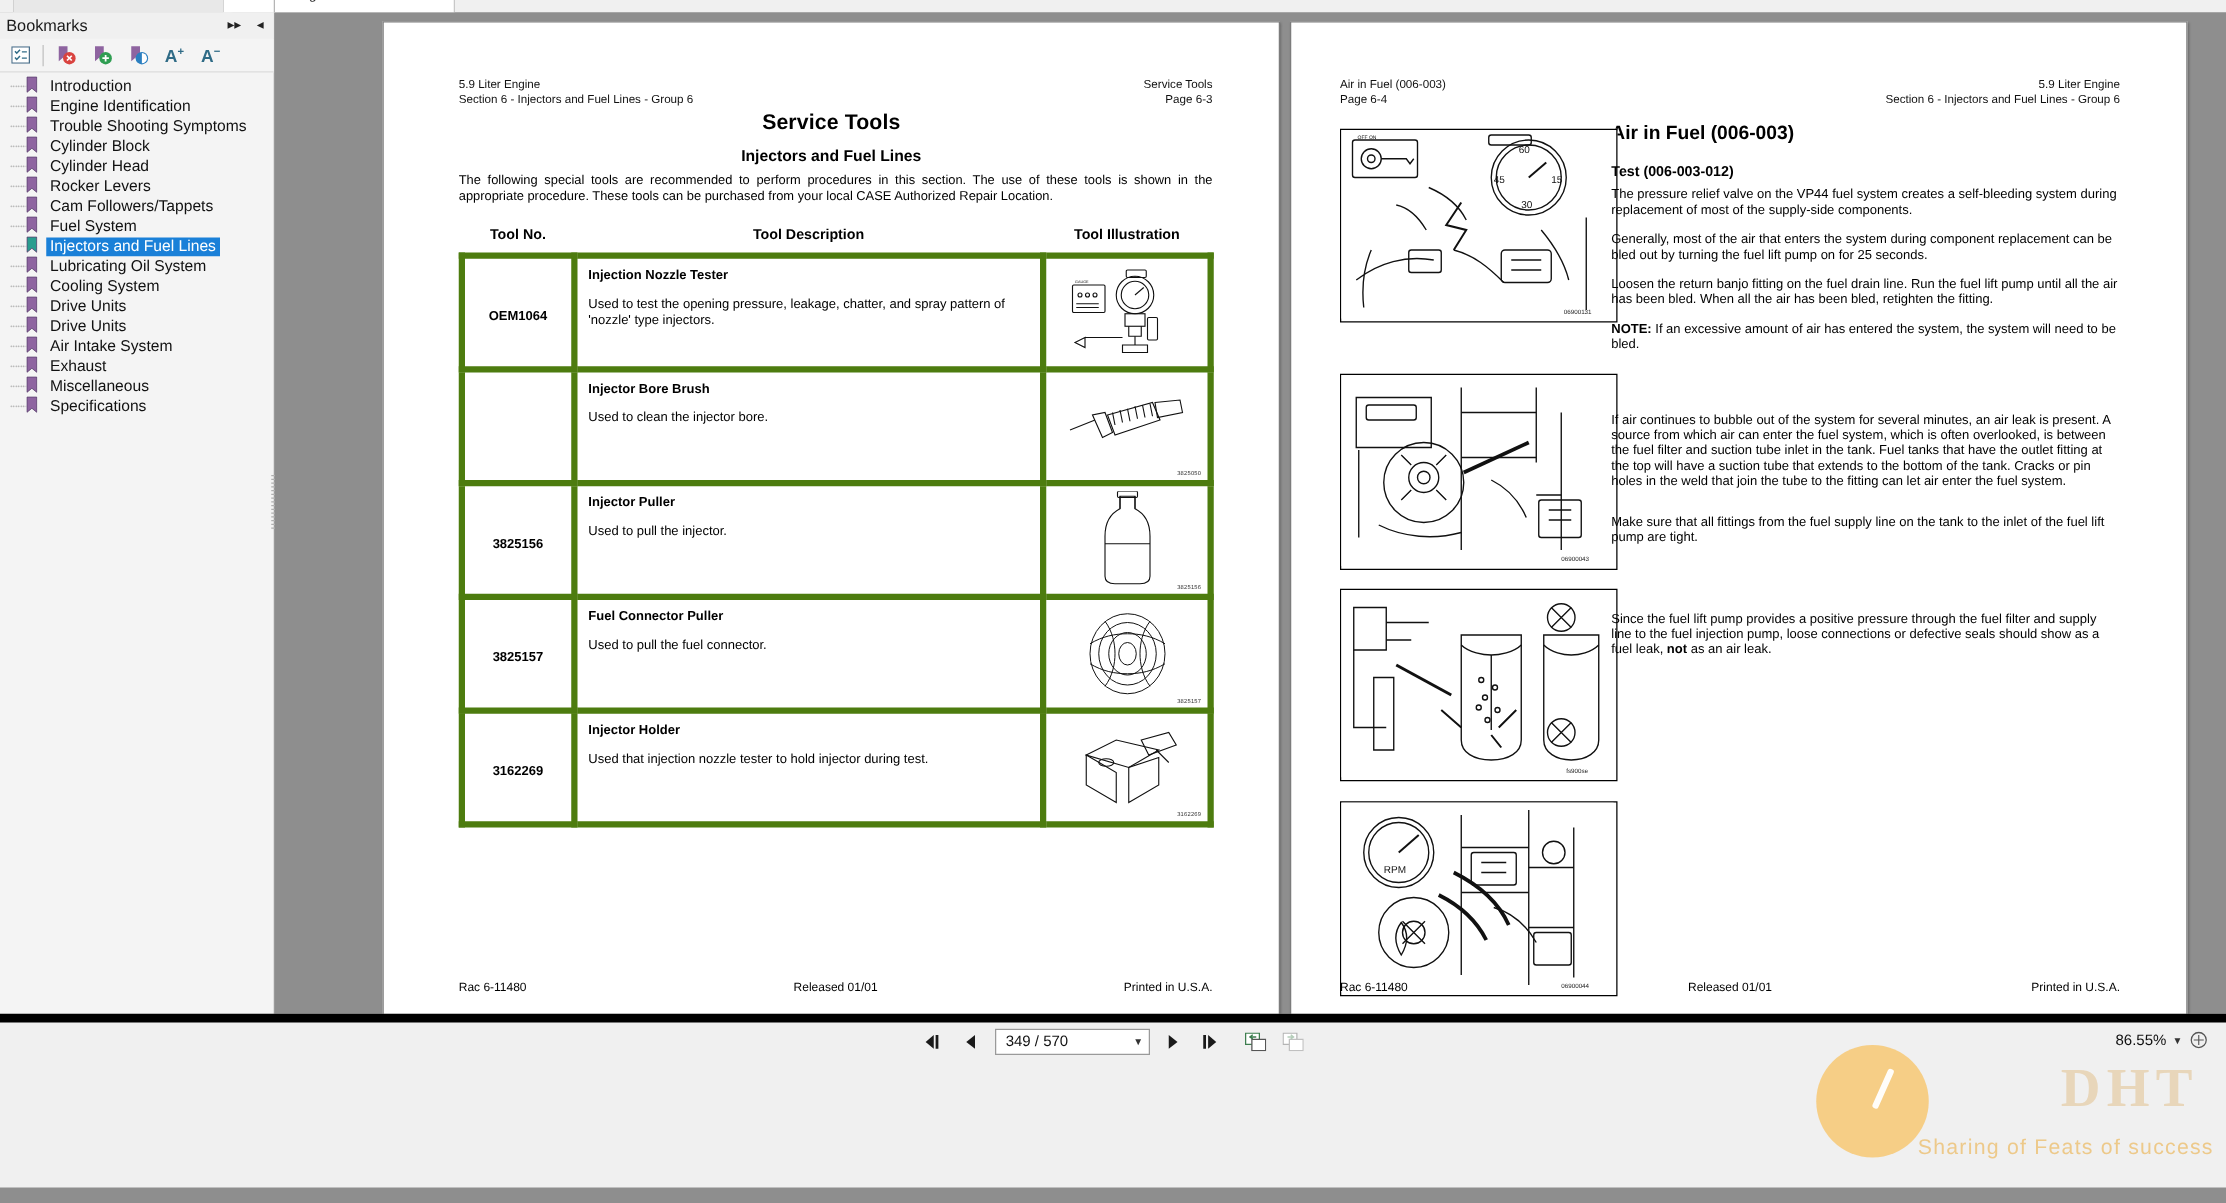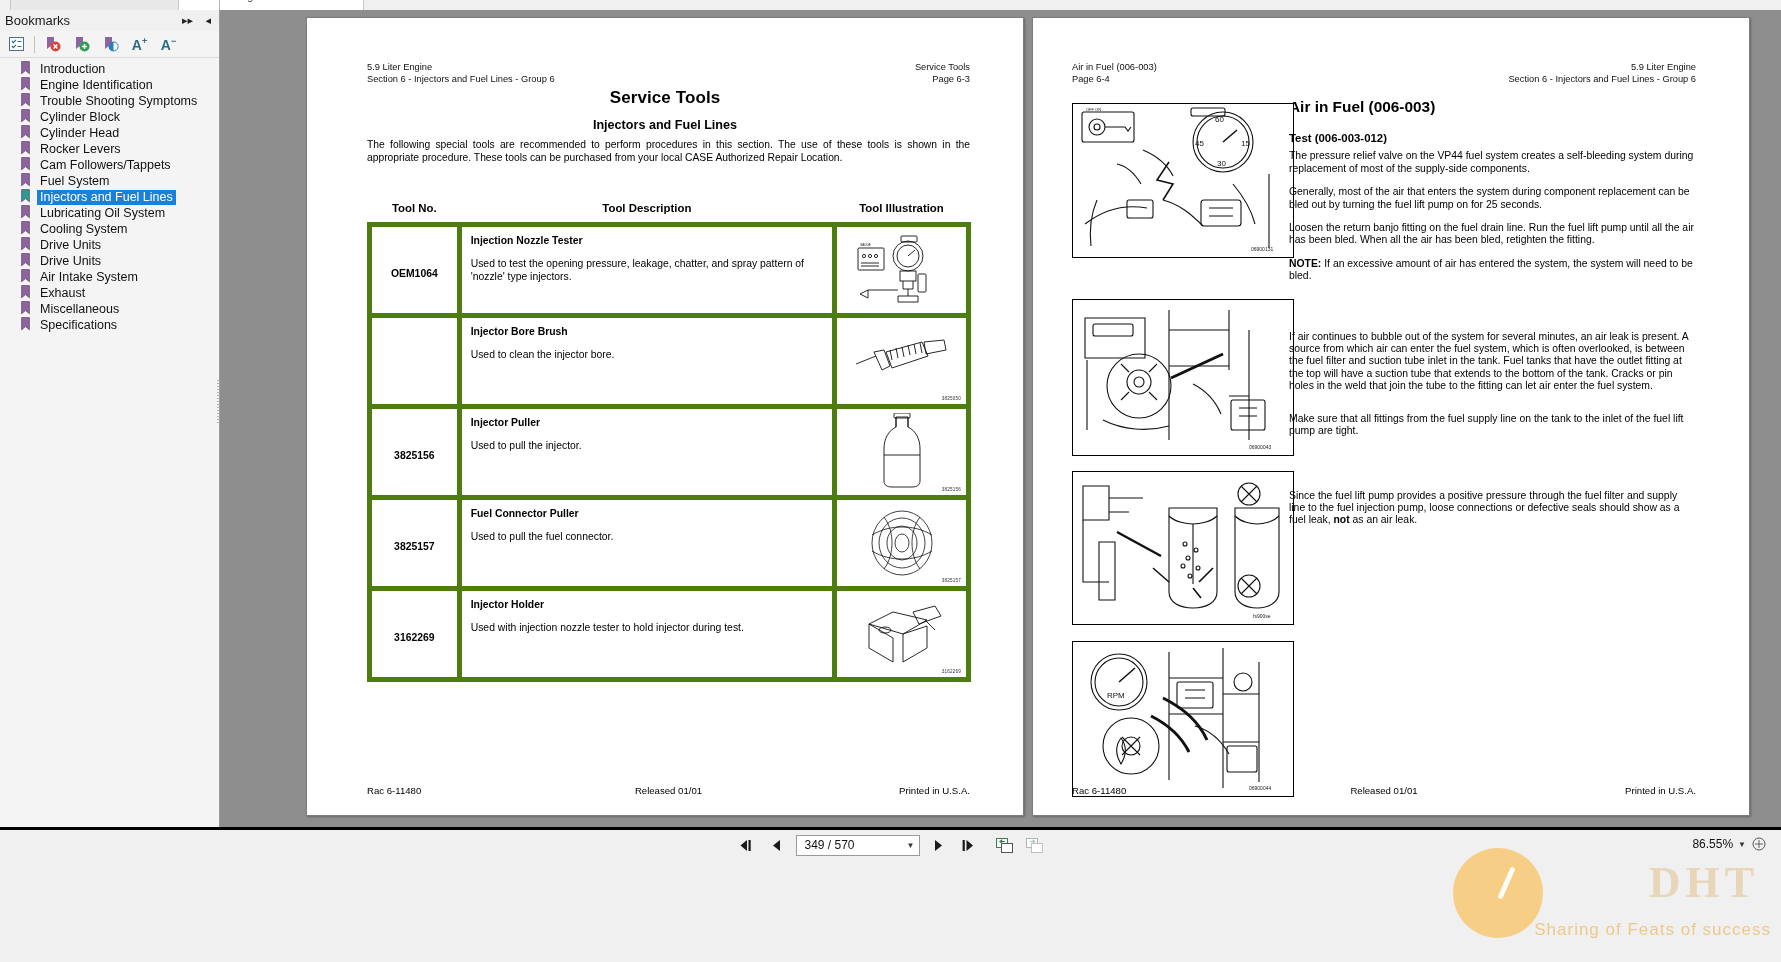--- a/index.html
+++ b/index.html
@@ -57,21 +57,21 @@
 
   .hdr{position:absolute;top:44px;left:0;right:0;font-size:9.3px;line-height:11.6px;color:#111;}
   .hdr .lft{position:absolute;left:60px;top:0;}
   .hdr .rgt{position:absolute;right:53px;top:0;text-align:right;}
 
   .ttl-main{position:absolute;top:70px;left:0;right:0;text-align:center;font-size:17px;font-weight:bold;letter-spacing:.1px;}
   .ttl-sub{position:absolute;top:100px;left:0;right:0;text-align:center;font-size:12.6px;font-weight:bold;}
   .intro{position:absolute;top:120px;left:60px;right:53px;font-size:10.3px;line-height:13px;text-align:justify;}
 
   
-  table.tools{position:absolute;top:180px;left:60px;width:604px;border-collapse:collapse;}
+  table.tools{position:absolute;top:160px;left:60px;width:604px;border-collapse:collapse;}
   table.tools th{font-size:11.4px;font-weight:bold;padding:4px 0 8px;text-align:center;border:none;}
   table.tools td{border:5px solid #4d7c0f;vertical-align:top;}
   .c-no{width:74px;text-align:center;font-size:10.4px;font-weight:bold;}
   .c-desc{width:316px;padding:8px 9px 6px;}
   .c-ill{width:114px;position:relative;height:84px;}
   .d-ttl{font-size:10.4px;font-weight:bold;margin-bottom:12px;}
   .d-txt{font-size:10.4px;line-height:12.6px;}
   .c-no span{display:block;padding-top:40px;}
   .illu{position:relative;width:100%;height:100%;}
   .illu svg{position:absolute;left:50%;top:50%;transform:translate(-50%,-50%);}
@@ -83,22 +83,22 @@
   .ftr .r{position:absolute;right:0;}
 
   
   .r-h1{position:absolute;top:80px;left:256px;right:53px;font-size:15.4px;font-weight:bold;}
   .r-col{position:absolute;left:256px;right:53px;font-size:10.4px;line-height:12.4px;}
   .r-col p{margin:0 0 11px;}
   .r-col .h2{font-size:11.4px;font-weight:bold;margin:2px 0 6px;}
   .r-fig{position:absolute;left:39px;width:220px;border:1px solid #000;background:#fff;}
 
   
-  .botbar{position:absolute;left:0;bottom:0;width:1781px;height:132px;background:#f0f0f0;
-      border-top:3px solid #000000;}
+  .botbar{position:absolute;left:0;bottom:12px;width:1781px;height:132px;background:#f0f0f0;
+      border-top:7px solid #000000;}
   .botctl{position:absolute;left:50%;transform:translateX(-50%);top:4px;display:flex;align-items:center;gap:8px;}
   .nav-ic{width:22px;height:22px;display:flex;align-items:center;justify-content:center;}
   .pagebox{width:110px;height:19px;border:1px solid #9a9a9a;background:#fff;display:flex;align-items:center;
       justify-content:space-between;padding:0 4px 0 8px;font-size:12px;color:#111;}
   .zoombox{position:absolute;right:14px;top:6px;display:flex;align-items:center;gap:5px;font-size:12px;color:#111;}
   .zoom-ic{width:16px;height:16px;display:flex;align-items:center;justify-content:center;}
 
   
   .wm{position:absolute;pointer-events:none;}
   .wm-circ{right:238px;bottom:24px;width:90px;height:90px;border-radius:50%;background:#f7c873;opacity:.85;}
@@ -434,21 +434,21 @@
                     <span class="code">3825157</span>
                   </div>
                 </td>
               </tr>
               <tr>
                 <td class="c-no">
                   <span>3162269</span>
                 </td>
                 <td class="c-desc">
                   <div class="d-ttl">Injector Holder</div>
-                  <div class="d-txt">Used with injection nozzle tester to hold injector during test.</div>
+                  <div class="d-txt">Used that injection nozzle tester to hold injector during test.</div>
                 </td>
                 <td class="c-ill">
                   <div class="illu">
                     <svg width="86" height="64" viewBox="0 0 86 64">
                       <g stroke="#111" fill="none" stroke-width="0.9">
                         <path d="M10 22l24-12 34 8-24 14z"></path>
                         <path d="M10 22v24l24 14V36z"></path>
                         <path d="M44 32v28l24-14V24z"></path>
                         <path d="M54 10l22-6 6 10-22 8z"></path>
                         <path d="M66 18l10 10"></path>

